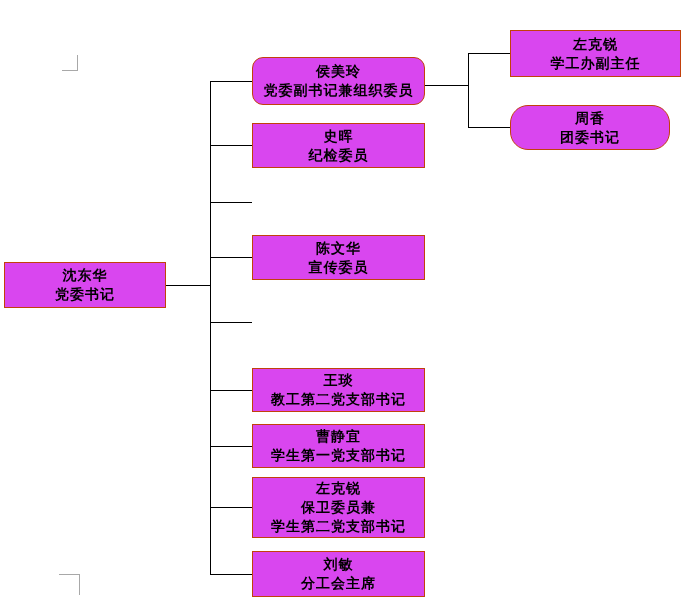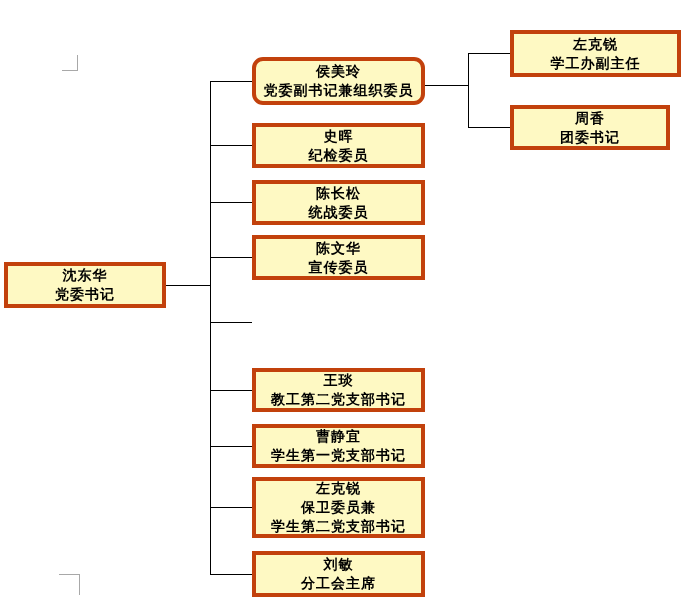--- a/index.html
+++ b/index.html
@@ -7,22 +7,22 @@
   .canvas {
     position: relative;
     width: 689px;
     height: 608px;
     background: #ffffff;
     font-family: "DejaVu Sans", "Liberation Sans", sans-serif;
     overflow: hidden;
   }
   .node {
     position: absolute;
-    background: #fef9c3;
-    border: 4px solid #c2410c;
+    background: #d946ef;
+    border: 1px solid #c2410c;
     display: flex;
     flex-direction: column;
     align-items: center;
     justify-content: center;
     text-align: center;
     color: #000000;
   }
   .node-name, .node-title {
     font-size: 14px;
     line-height: 19px;
@@ -79,24 +79,20 @@
   </div>
 
   <div class="node" style="left:252px; top:57px; width:173px; height:48px;border-radius:11px;">
     <div class="node-name">侯美玲</div>
     <div class="node-title">党委副书记兼组织委员</div>
   </div>
   <div class="node" style="left:252px; top:123px; width:173px; height:45px;">
     <div class="node-name">史晖</div>
     <div class="node-title">纪检委员</div>
   </div>
-  <div class="node" style="left:252px; top:180px; width:173px; height:45px;">
-    <div class="node-name">陈长松</div>
-    <div class="node-title">统战委员</div>
-  </div>
   <div class="node" style="left:252px; top:235px; width:173px; height:45px;align-items:center;">
     <div class="node-name">陈文华</div>
     <div class="node-title">宣传委员</div>
   </div>
   <div class="node" style="left:252px; top:424px; width:173px; height:44px;">
     <div class="node-name">曹静宜</div>
     <div class="node-title">学生第一党支部书记</div>
   </div>
   <div class="node" style="left:252px; top:368px; width:173px; height:44px;">
     <div class="node-name">王琰</div>
@@ -109,18 +105,18 @@
   </div>
   <div class="node" style="left:252px; top:551px; width:173px; height:46px;">
     <div class="node-name">刘敏</div>
     <div class="node-title">分工会主席</div>
   </div>
 
   <div class="node" style="left:510px; top:30px; width:171px; height:47px;">
     <div class="node-name">左克锐</div>
     <div class="node-title">学工办副主任</div>
   </div>
-  <div class="node" style="left:510px; top:105px; width:160px; height:45px;">
+  <div class="node" style="left:510px; top:105px; width:160px; height:45px;border-radius:18px;">
     <div class="node-name">周香</div>
     <div class="node-title">团委书记</div>
   </div>
 
 </div>
 
 </body></html>

